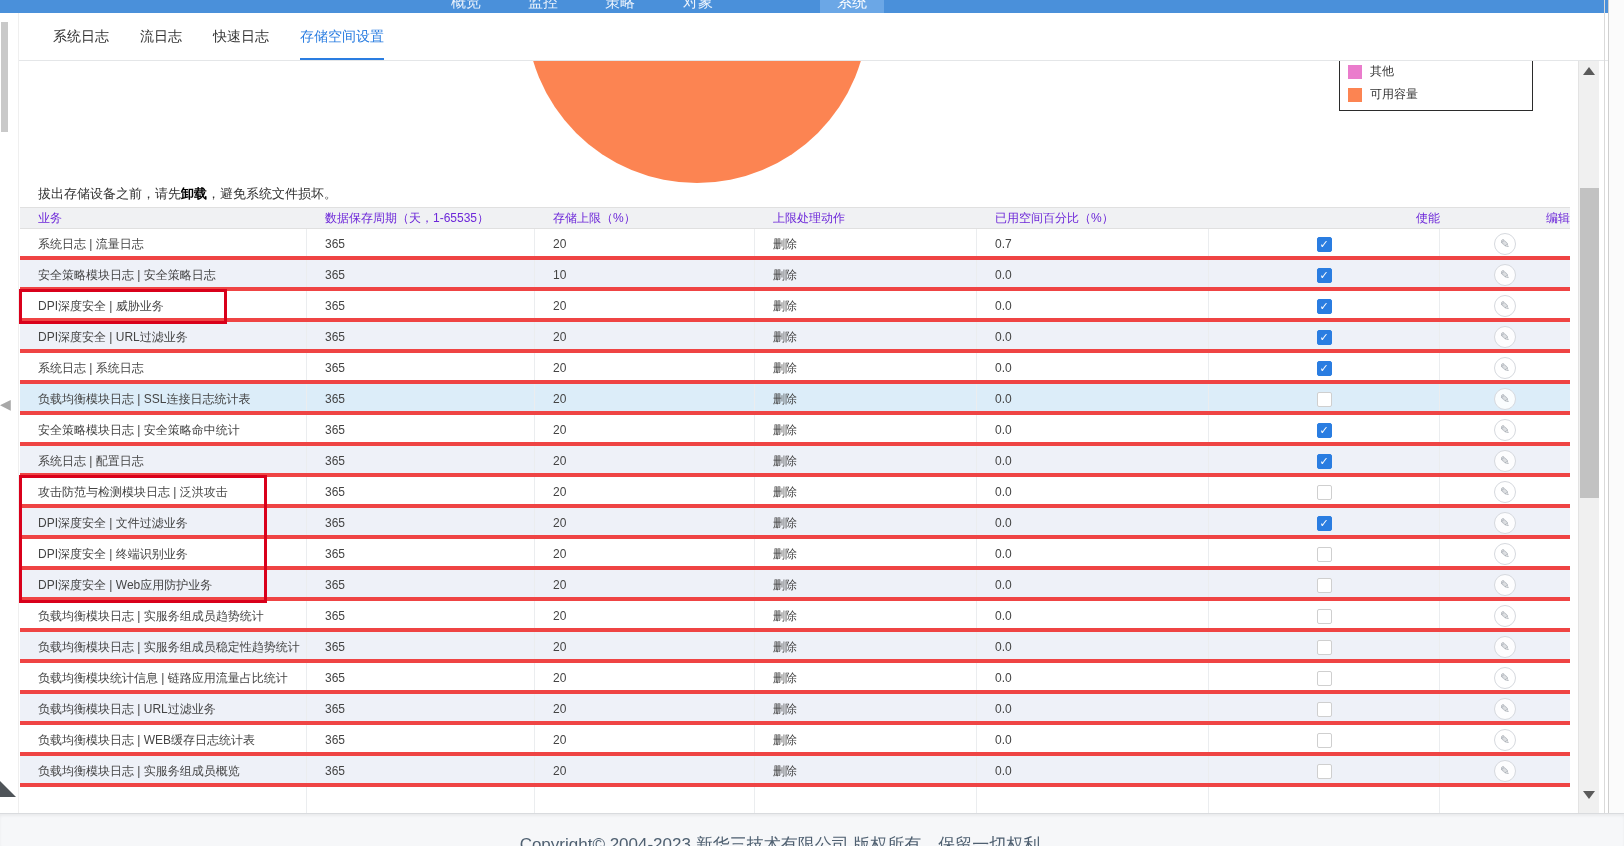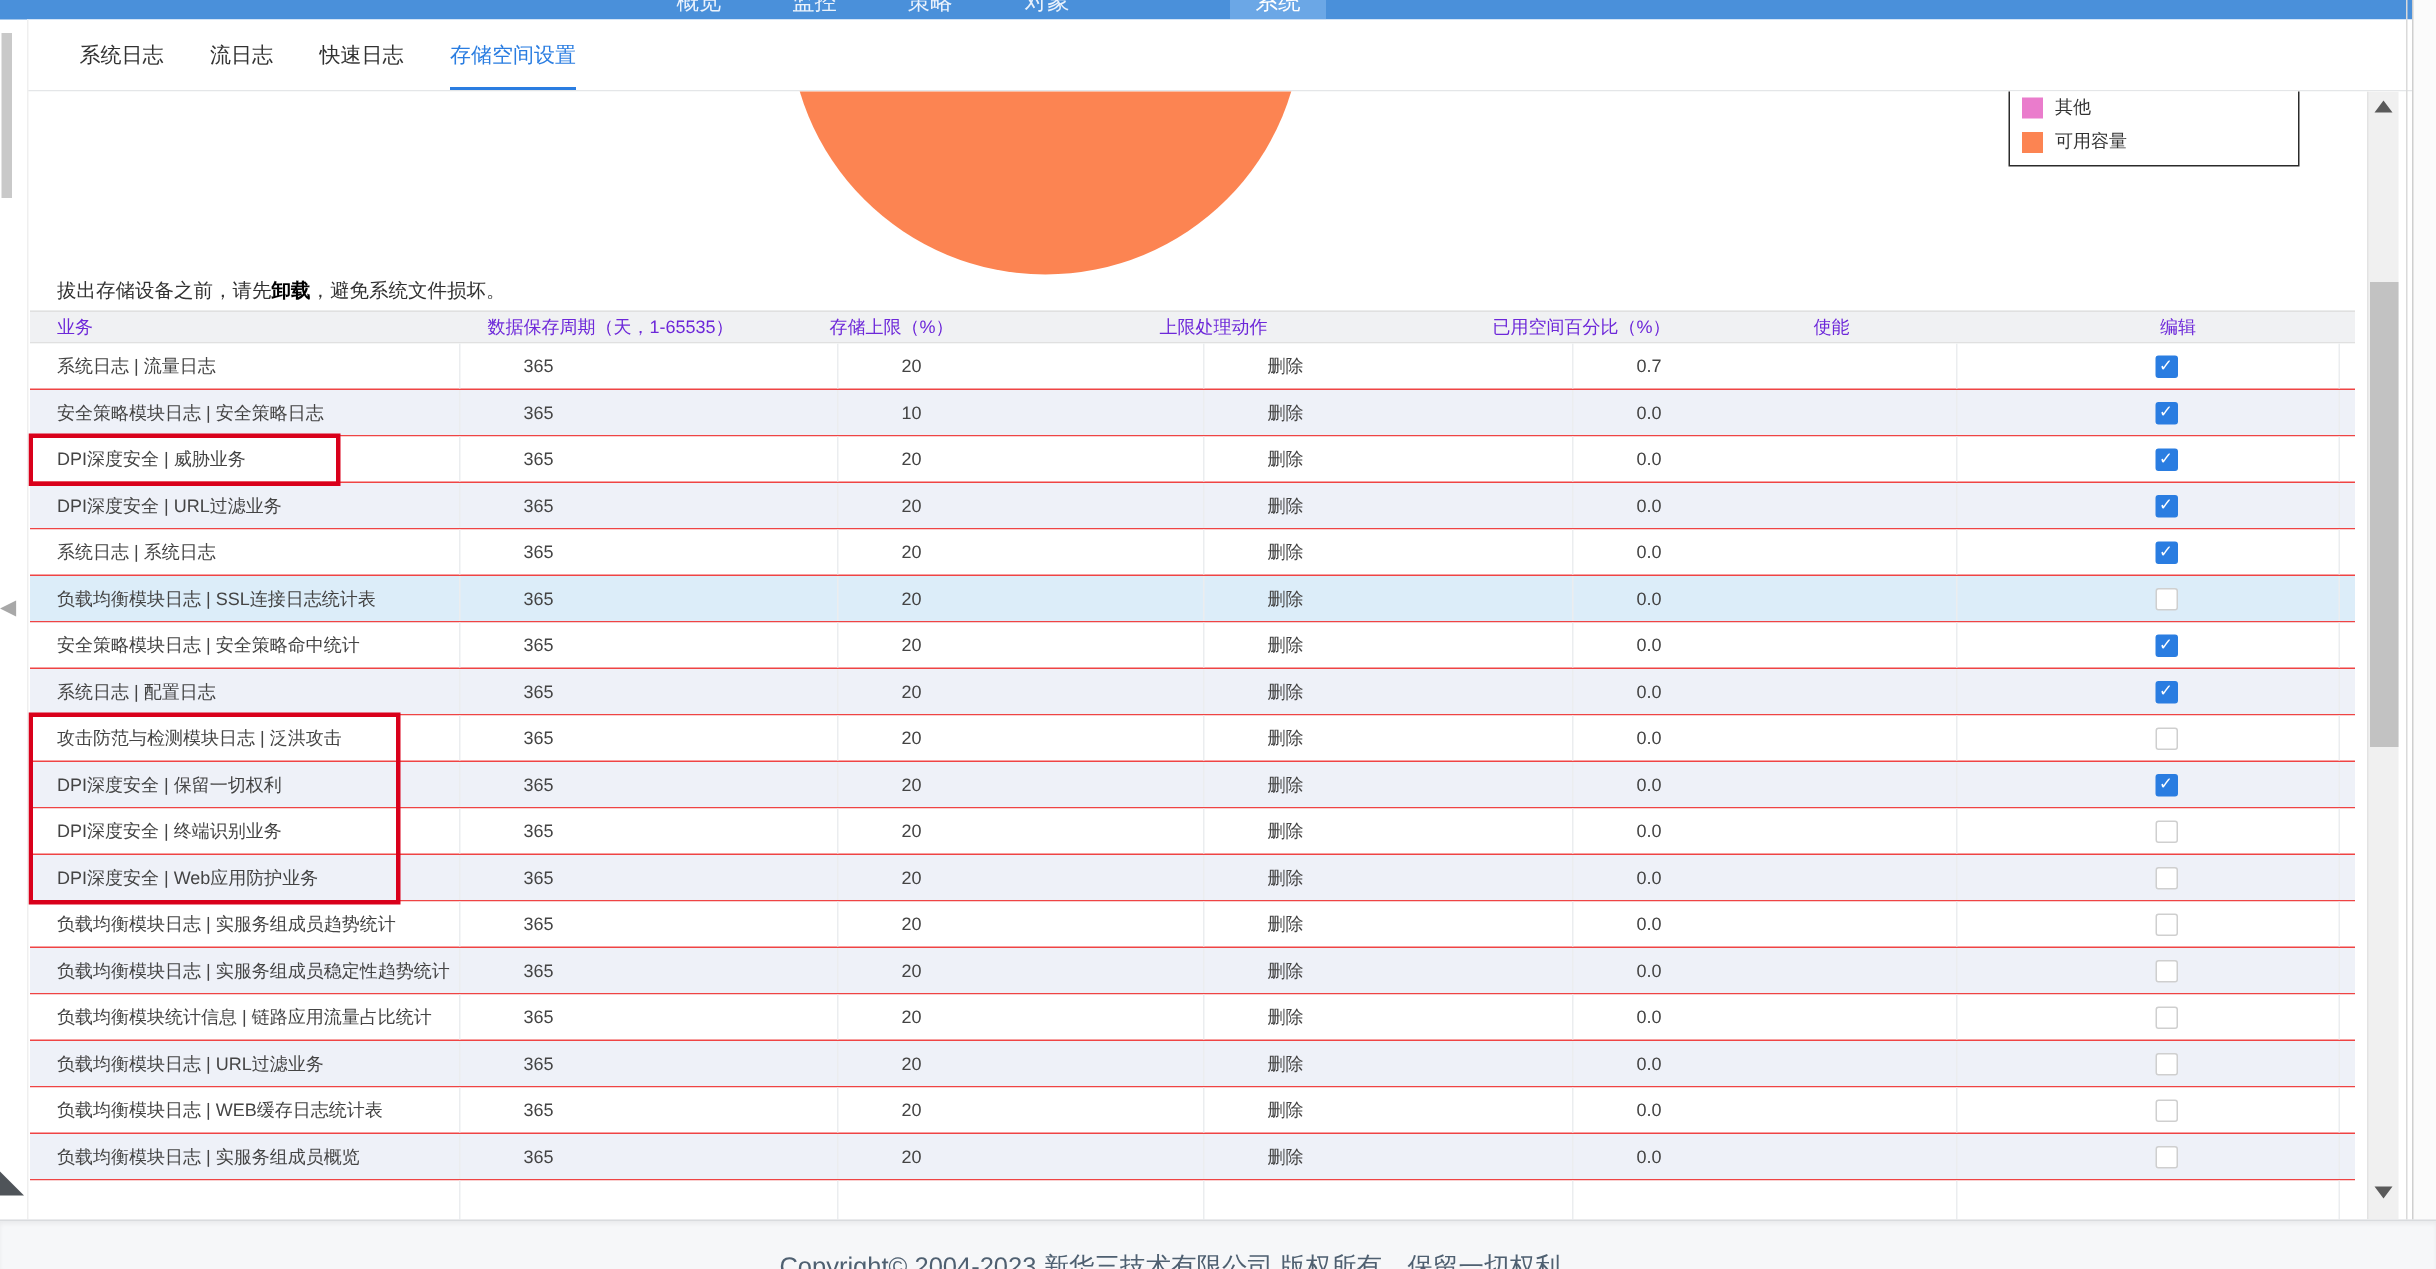--- a/index.html
+++ b/index.html
@@ -33,22 +33,22 @@
   .legend-label { font-size:12px; color:#333; }
 
   .notice { position:absolute; left:38px; top:124px; font-size:13px; color:#333; }
   .notice a { color:#000000; font-weight:bold; text-decoration:none; cursor:pointer;text-align:center; }
 
   
   .table { position:absolute; left:20px; top:146px; width:1550px; }
   .trow, .thead { display:grid; grid-template-columns:287px 228px 220px 222px 232px 231px 130px; }
   .thead { height:22px; background:#f0f1f3; border-top:1px solid #e0e0e0; border-bottom:1px solid #e0e0e0; }
   .th { font-size:12px; color:#6d28d9; line-height:21px; padding-left:18px; overflow:hidden; white-space:nowrap; }
-  .th.c-center { text-align:left; padding-left:0; }
-  .trow { height:31px; border-bottom:1px solid #ef4444; background:#fff;gap:24px; }
+  .th.c-center { text-align:right; padding-left:0; }
+  .trow { height:31px; border-bottom:4px solid #ef4444; background:#fff; }
   .trow:nth-child(even) { background:#eef1f8; }
   .trow.hl { background:#dcedf9; }
   .td { font-size:12px; color:#444; line-height:30px; padding-left:18px; overflow:hidden;
     white-space:nowrap; border-right:1px solid #ebedef; }
   .td:last-child { border-right:none; }
   .td.c-center { padding-left:0; text-align:center; }
 
   .checkbox { display:inline-block; width:15px; height:15px; margin-top:8px; border:1px solid #cfcfcf;
     background:#fff; border-radius:2px; position:relative; cursor:pointer; }
   .checkbox.checked { background:#2a7de1; border-color:#2a7de1; }
@@ -217,21 +217,21 @@
         <div class="trow">
       <div class="td">攻击防范与检测模块日志 | 泛洪攻击</div>
       <div class="td">365</div>
       <div class="td">20</div>
       <div class="td">删除</div>
       <div class="td">0.0</div>
       <div class="td c-center"><span class="checkbox"></span></div>
       <div class="td c-center"><span class="editbtn"><span class="pencil">✎</span></span></div>
     </div>
         <div class="trow">
-      <div class="td">DPI深度安全 | 保留一切权利</div>
+      <div class="td">DPI深度安全 | 文件过滤业务</div>
       <div class="td">365</div>
       <div class="td">20</div>
       <div class="td">删除</div>
       <div class="td">0.0</div>
       <div class="td c-center"><span class="checkbox checked"></span></div>
       <div class="td c-center"><span class="editbtn"><span class="pencil">✎</span></span></div>
     </div>
         <div class="trow">
       <div class="td">DPI深度安全 | 终端识别业务</div>
       <div class="td">365</div>

